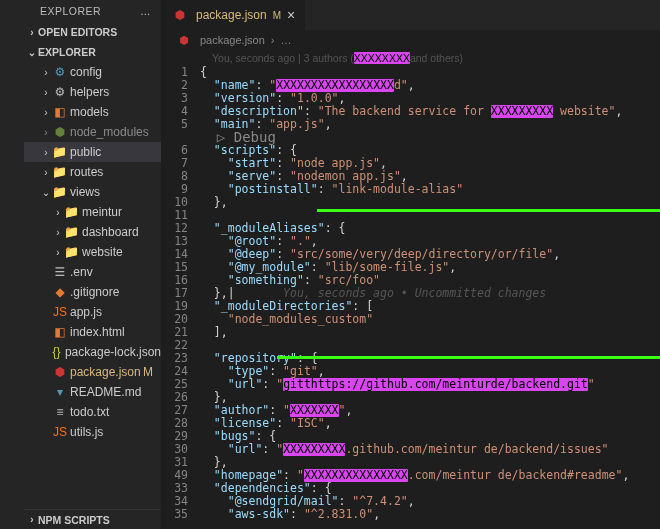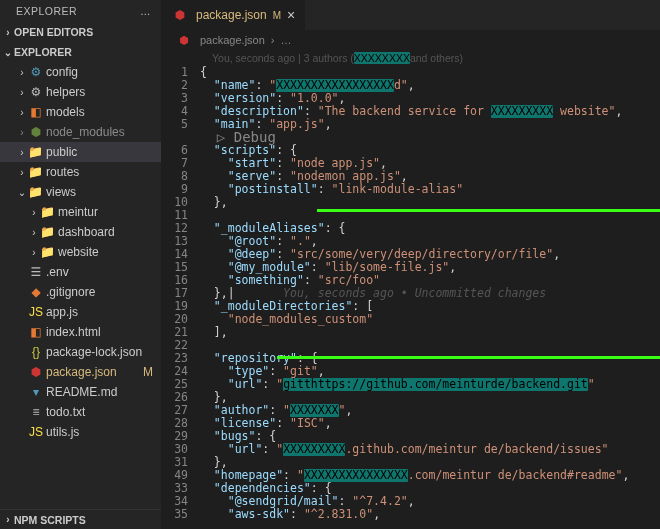--- a/index.html
+++ b/index.html
@@ -14,20 +14,21 @@
     display: flex;
   }
   
   .sidebar {
     width: 162px;
     background: #252526;
     border-right: 1px solid #1e1e1e;
     display: flex;
     flex-direction: column;
     font-size: 11px;
+    padding-left: 24px;
   }
   .sidebar-header {
     height: 22px;
     display: flex;
     align-items: center;
     justify-content: space-between;
     padding: 0 10px 0 16px;
     color: #bbb;
     font-size: 10.5px;
     letter-spacing: 0.5px;
@@ -54,21 +55,21 @@
   .tree-item.active { background: #37373d; }
   .chev { width: 12px; display: inline-flex; justify-content: center; color: #ccc; font-size: 10px; }
   .ficon { width: 16px; display: inline-flex; justify-content: center; margin-right: 2px; font-size: 12px; }
   .ic-folder { color: #c09553; }
   .ic-config { color: #519aba; }
   .ic-gear { color: #bbb; }
   .ic-model { color: #e37933; }
   .ic-node { color: #8dc149; }
   .ic-env { color: #bbb; }
   .ic-git { color: #e37933; }
-  .ic-js { color: #fde047; }
+  .ic-js { color: #f97316; }
   .ic-html { color: #e37933; }
   .ic-json { color: #cbcb41; }
   .ic-npm { color: #cc3534; }
   .ic-md { color: #519aba; }
   .ic-txt { color: #bbb; }
   .mod-badge { color: #d7ba7d; margin-left: auto; margin-right: 8px; }
   .modified { color: #d7ba7d; }
 
   
   .editor { flex: 1; display: flex; flex-direction: column; background: #1e1e1e; }
@@ -126,21 +127,21 @@
     width: 38px;
     text-align: right;
     color: #858585;
     padding-right: 12px;
     flex-shrink: 0;
   }
   .tok-p  { color: #d4d4d4; }
   .tok-k  { color: #9cdcfe; }
   .tok-s  { color: #ce9178; }
   .tok-d  { color: #555; font-style: italic; }
-  .smear  { background: #0f766e; color: #000; border-radius: 1px; display:inline-block; }
+  .smear  { background: #d946ef; color: #000; border-radius: 1px; display:inline-block; }
   .debug  { color: #888; font-size: 14px; }
   .green-side {
     position: absolute;
     background: #39ff14;
     pointer-events: none;
     z-index: 5;
   }
 </style>
 </head>
 <body>

